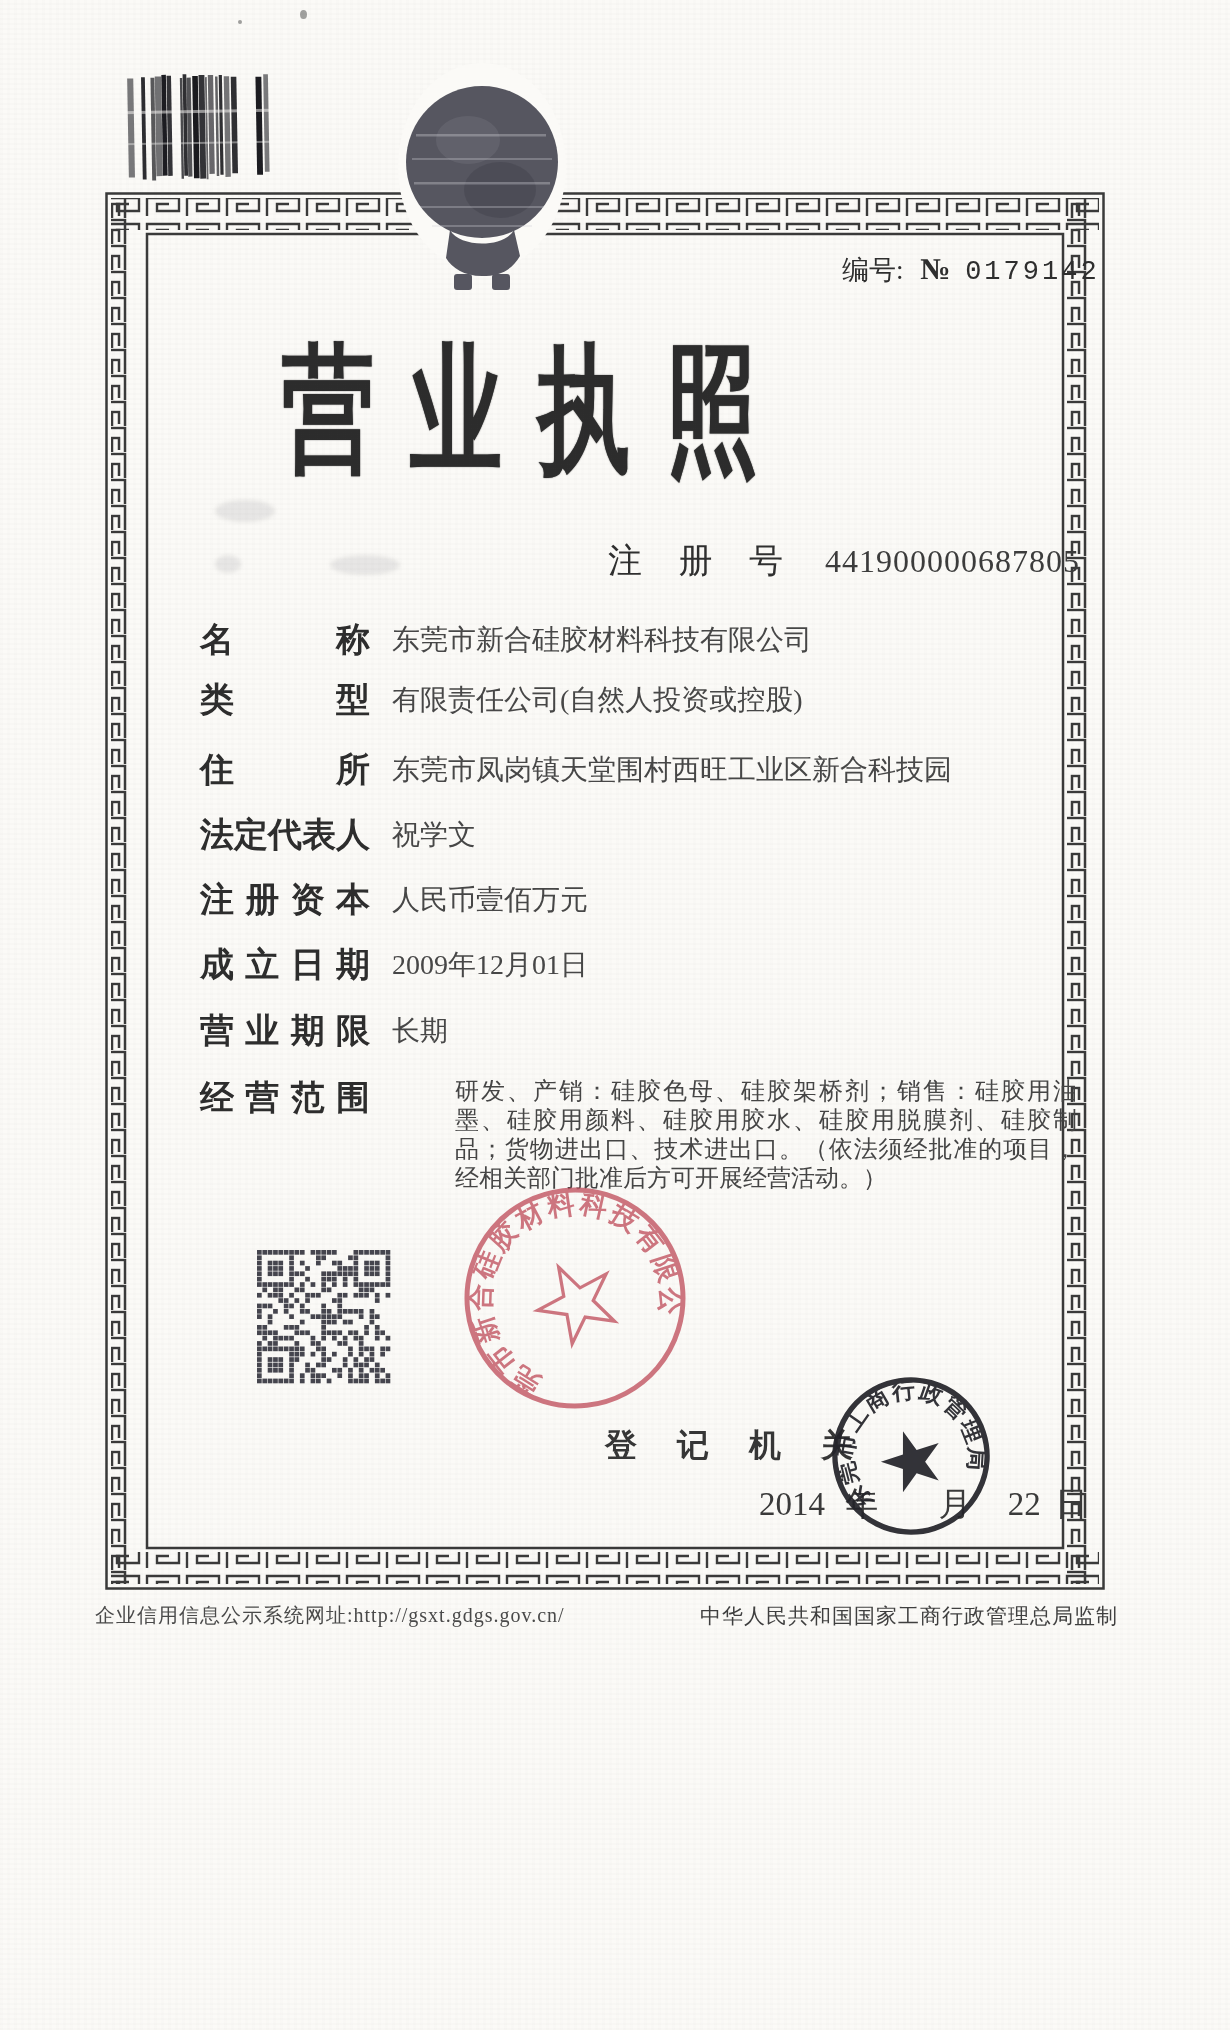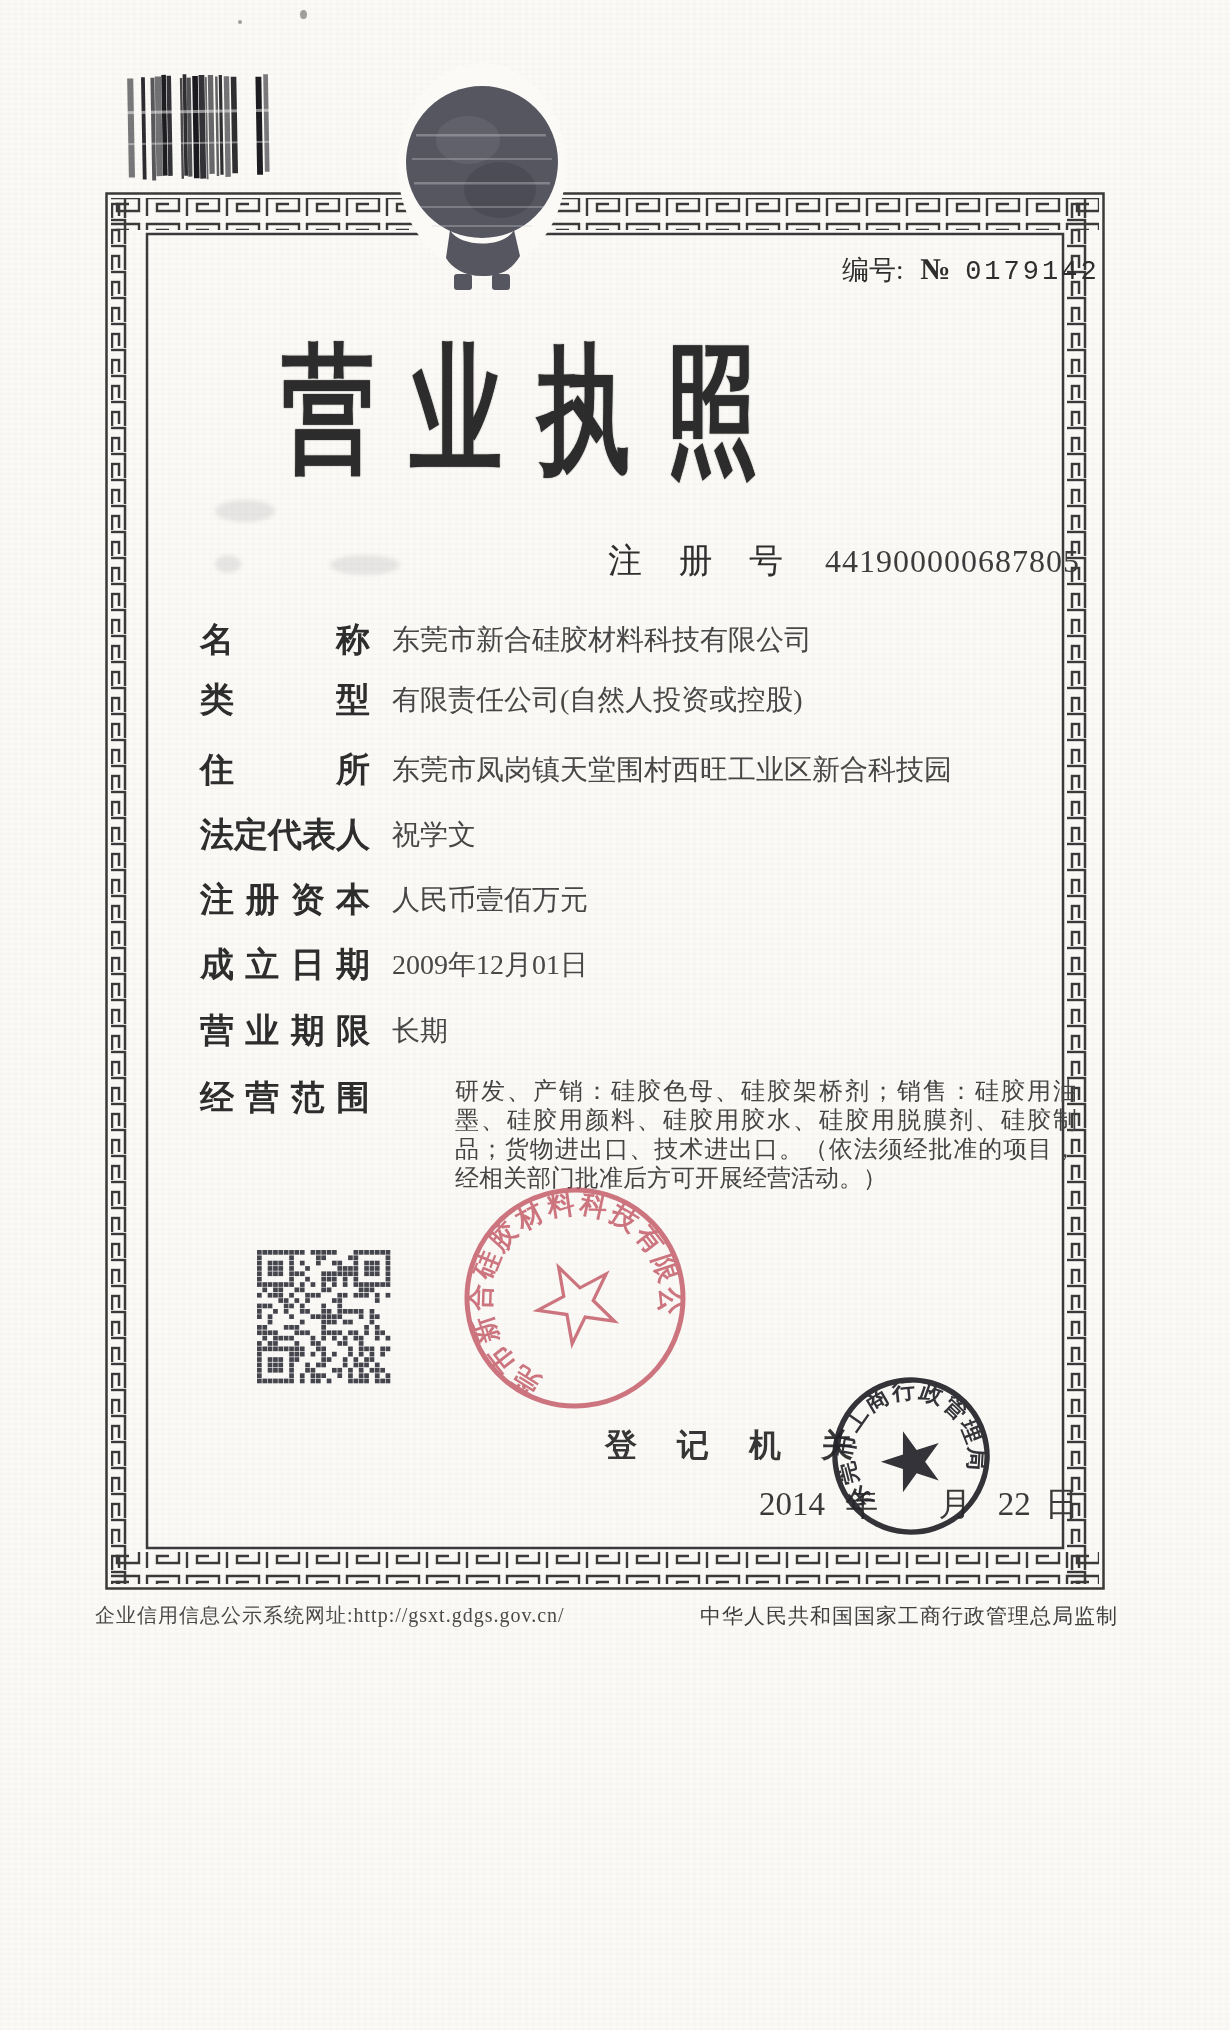--- a/index.html
+++ b/index.html
@@ -38,21 +38,21 @@
   .scope-value{
     left:455px;top:1077px;width:622px;font-size:24px;line-height:29px;color:#454545;
     text-align:justify;
   }
   
   .reg-authority{left:605px;top:1424px;font-size:32px;font-weight:600;color:#363636;letter-spacing:16px;white-space:nowrap;z-index:1;}
   .issue-date{left:747px;top:1482px;font-size:33px;color:#3a3a3a;white-space:nowrap;z-index:1;}
   .issue-date .dp{display:inline-block;margin-left:12px;}
   .issue-date .d-yu{margin-left:12px;}
   .issue-date .d-mu{margin-left:52px;}
-  .issue-date .d-dd{margin-left:18px;}
+  .issue-date .d-dd{margin-left:28px;}
   .issue-date .d-du{margin-left:6px;}
   .footer-left{left:95px;top:1602px;font-size:20px;color:#4a4a4a;letter-spacing:1px;}
   .footer-right{left:700px;top:1602px;font-size:21px;color:#3f3f3f;letter-spacing:1px;}
   
   .frame-svg{left:105px;top:192px;}
   .barcode-svg{left:122px;top:72px;transform:rotate(-1deg);}
   .emblem-svg{left:398px;top:62px;z-index:2;}
   .qr-svg{left:257px;top:1250px;}
   .company-seal-svg{left:455px;top:1178px;opacity:0.8;z-index:3;}
   .registry-seal-svg{left:825px;top:1368px;opacity:0.92;z-index:4;}

